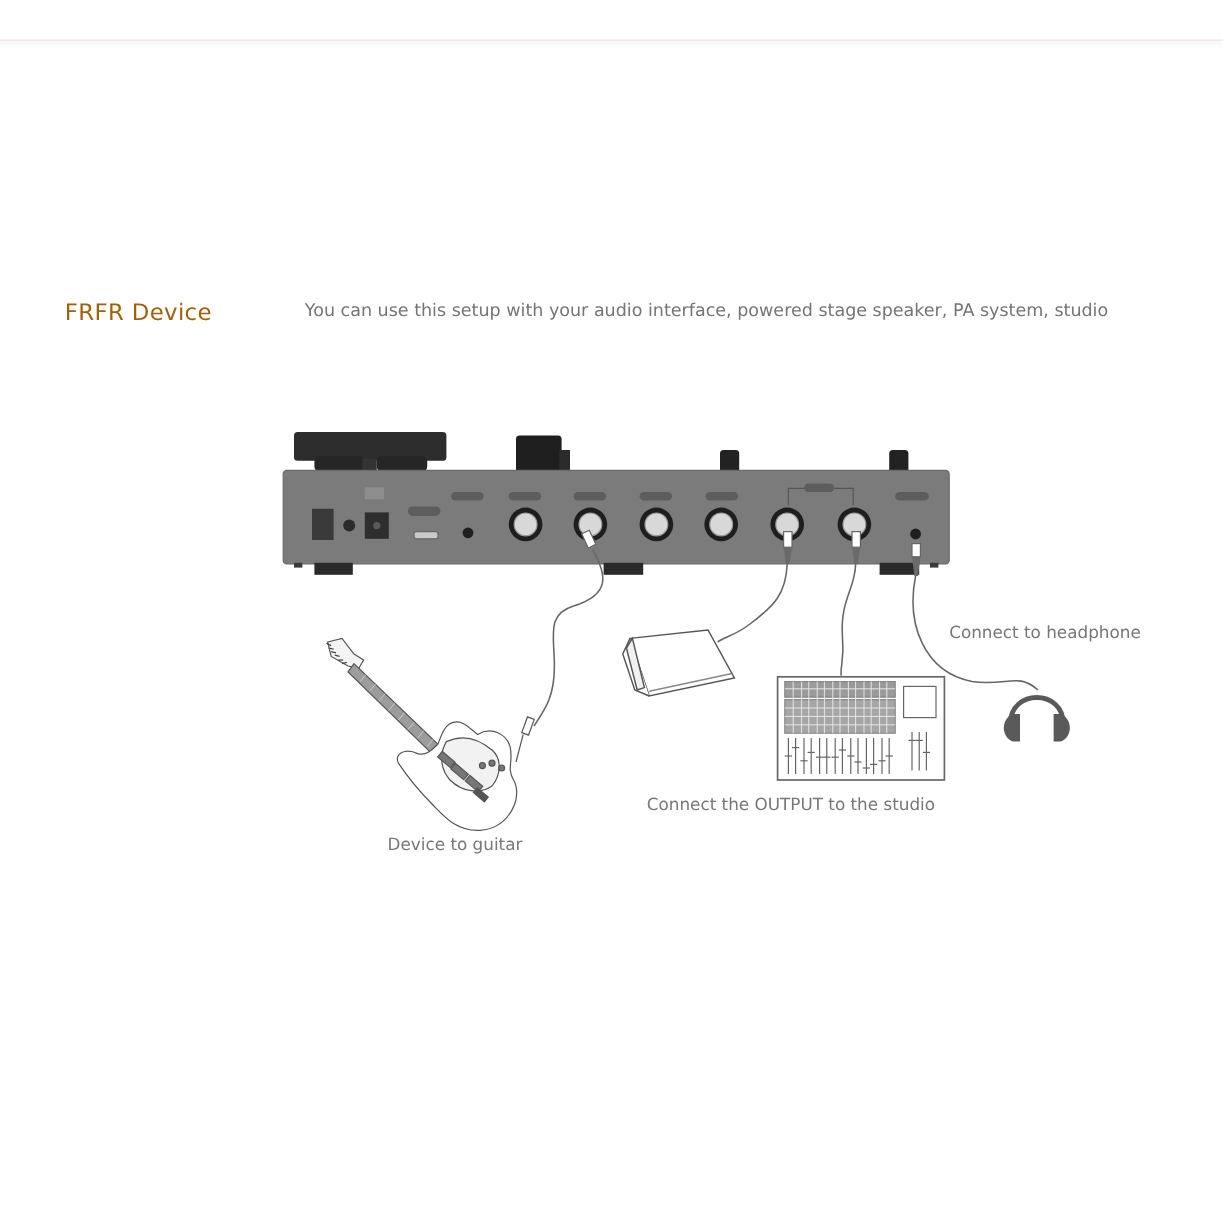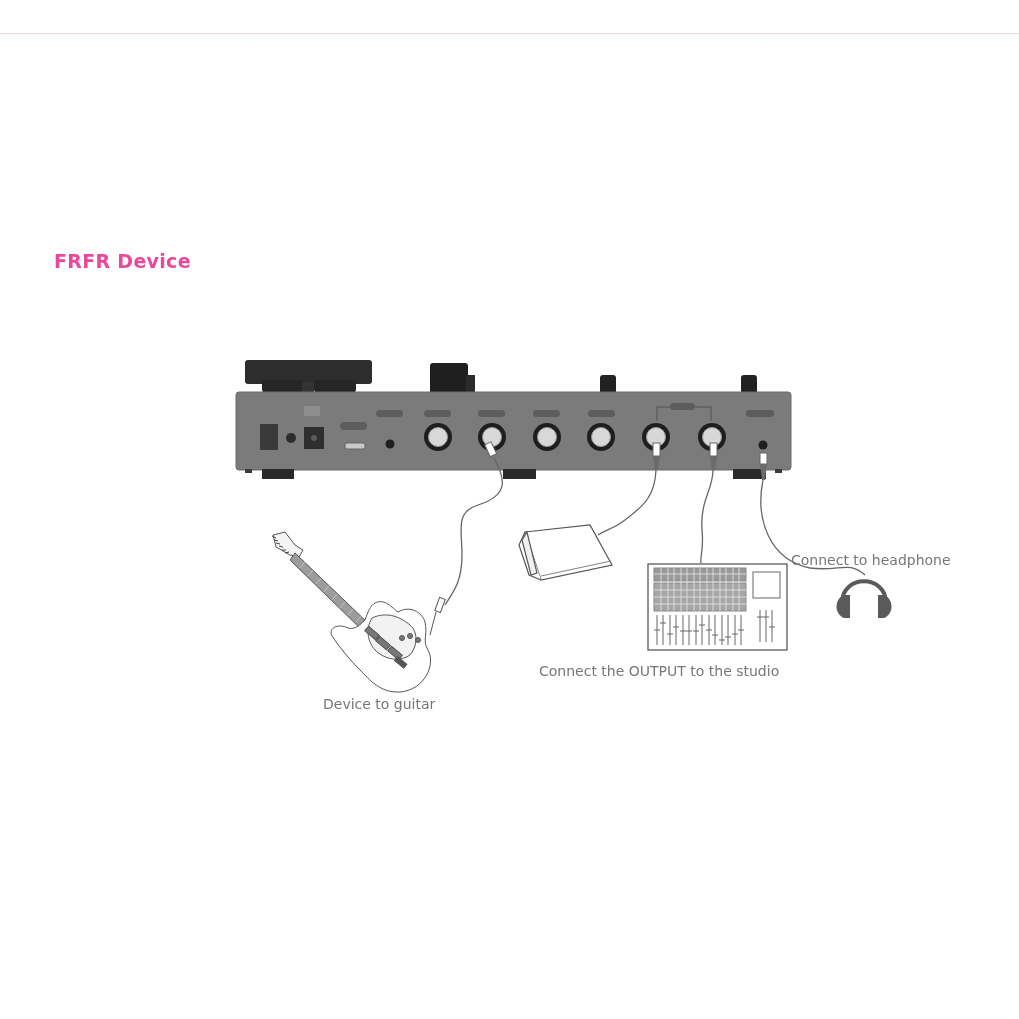--- a/index.html
+++ b/index.html
@@ -24,22 +24,22 @@
     .top-rule-shadow {
       position: absolute;
       left: 0; top: 34px;
       width: 1019px; height: 8px;
       background: linear-gradient(#f7fafa, #ffffff);
     }
     .section-title {
       position: absolute;
       left: 54px; top: 250px;
       font-size: 19px;
-      font-weight: bold;
-      color: #ec4899;
+      font-weight: normal;
+      color: #a16207;
       letter-spacing: 0.3px;
       white-space: nowrap;
     }
     .description {
       position: absolute;
       left: 254px; top: 248px;
       width: 720px;
       font-size: 14.6px;
       line-height: 21.5px;
       color: #757575;
@@ -51,33 +51,34 @@
       width: 1019px; height: 1019px;
     }
     .caption {
       position: absolute;
       font-size: 14px;
       color: #777777;
       white-space: nowrap;
       line-height: 21px;
     }
     .cap-guitar { left: 323px; top: 694px; }
-    .cap-headphone { left: 791px; top: 518px; margin-top: 32px; }
+    .cap-headphone { left: 791px; top: 518px; }
     .cap-output { left: 539px; top: 661px; }
     .cap-output span { display: block; }
   </style>
 </head>
 <body>
 
 <div class="top-rule"></div>
 <div class="top-rule-shadow"></div>
 
 <div class="section-title">FRFR Device</div>
 
 <div class="description">
+  <span>You can use this setup with your audio interface, powered stage speaker, PA system, studio</span>
 </div>
 
 <svg class="diagram" width="1019" height="1019" viewBox="0 0 1019 1019" xmlns="http://www.w3.org/2000/svg">
 
   <g>
 
     <rect x="245" y="360" width="127" height="24" rx="3" fill="#2d2d2d"></rect>
     <rect x="262" y="380" width="42" height="13" rx="4" fill="#262626"></rect>
     <rect x="314" y="380" width="42" height="13" rx="4" fill="#262626"></rect>
     <rect x="302" y="382" width="12" height="11" fill="#333"></rect>

